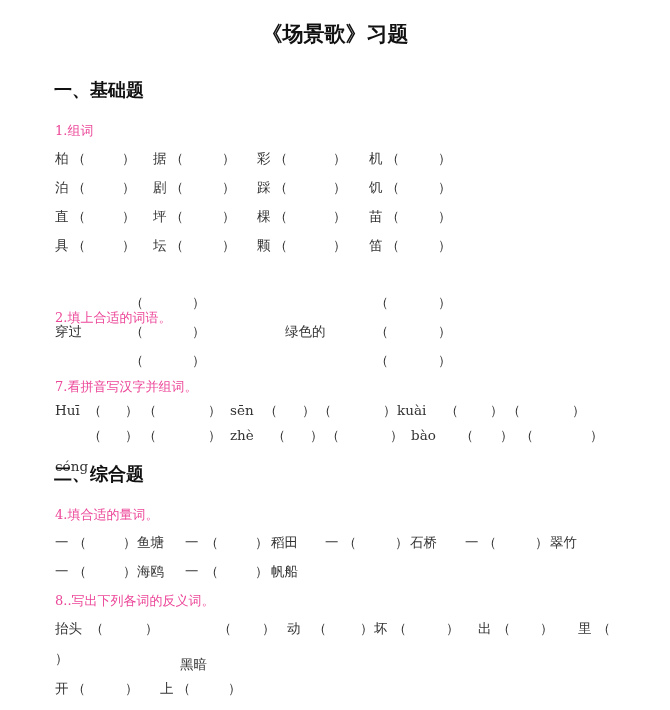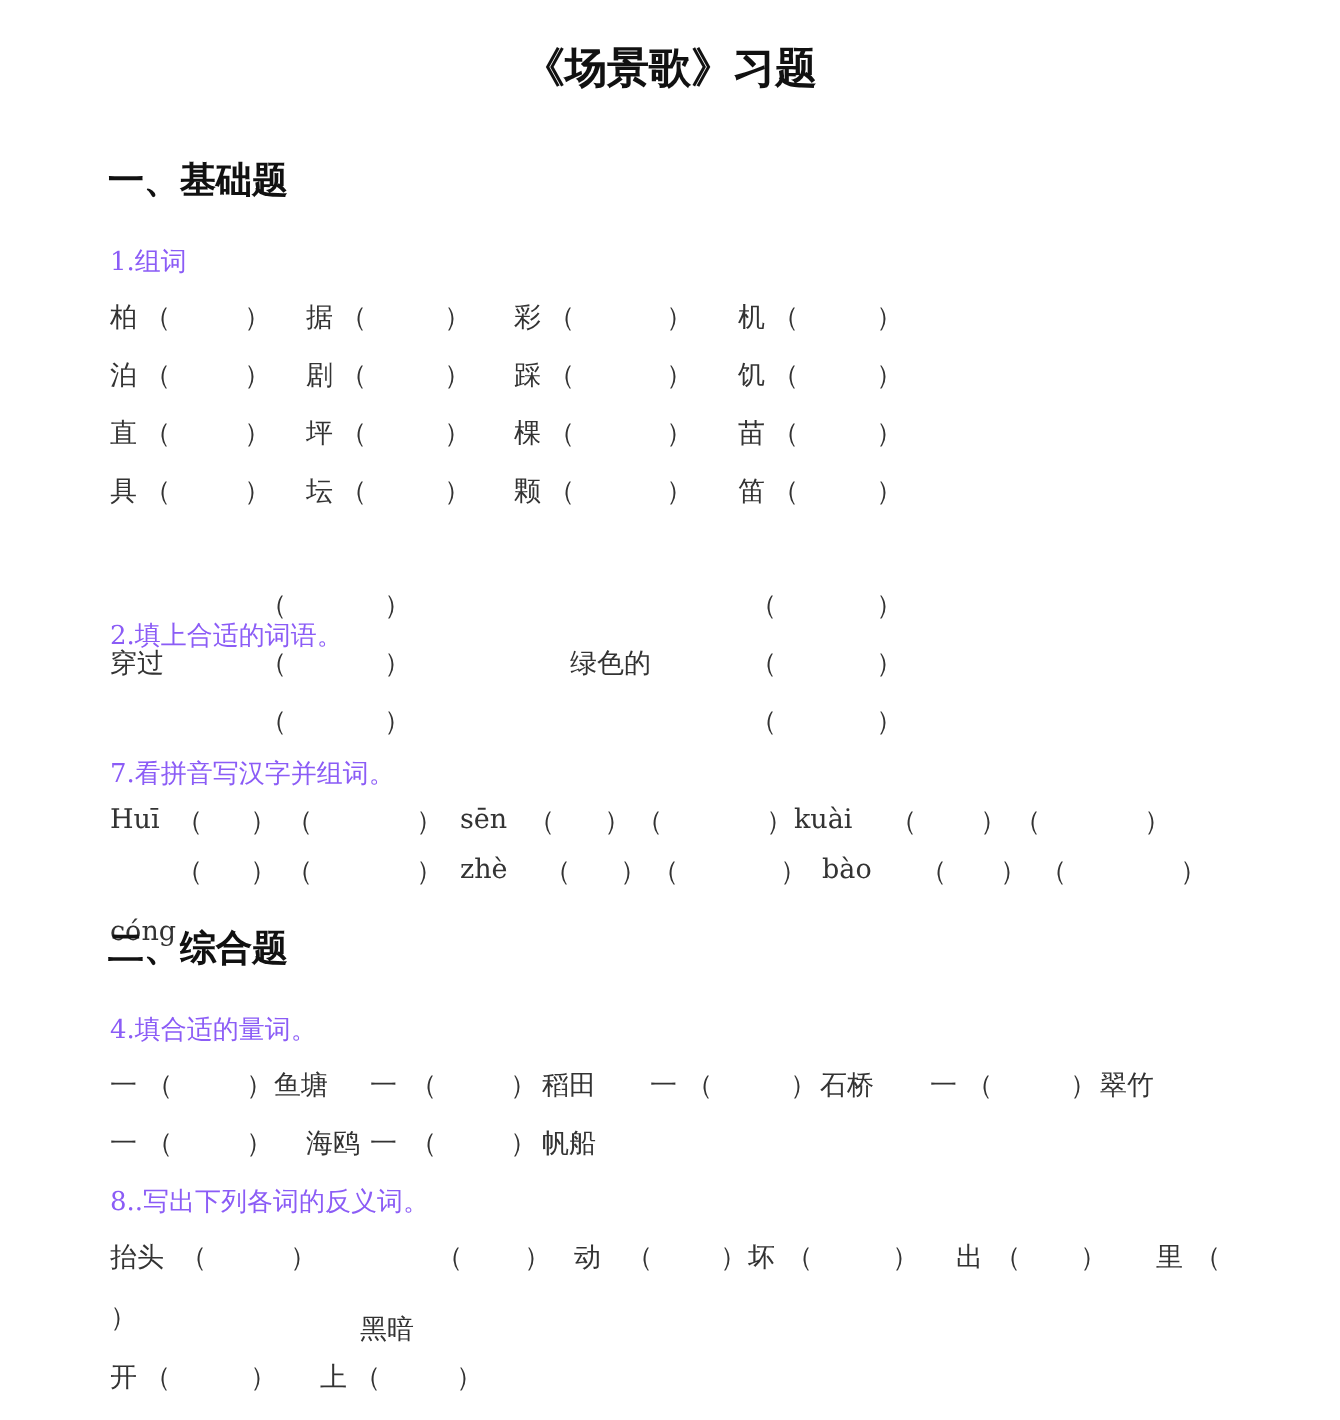--- a/index.html
+++ b/index.html
@@ -11,21 +11,21 @@
     .abs { position: absolute; white-space: pre; }
     .title {
       left: 0; width: 670px; top: 20px; text-align: center;
       font-family: "DejaVu Sans", "Liberation Sans", sans-serif;
       font-weight: bold; font-size: 21px; color: #111;
     }
     .h1 {
       left: 54px; font-family: "DejaVu Sans", "Liberation Sans", sans-serif;
       font-weight: bold; font-size: 18px; color: #111;
     }
-    .q { left: 55px; font-size: 13px; color: #8b5cf6; }
+    .q { left: 55px; font-size: 13px; color: #ec4899; }
     .t { font-size: 13.5px; color: #333; }
   </style>
 </head>
 <body>
 
 <div class="abs title">《场景歌》习题</div>
 
 <div class="abs h1" style="top:78px;">一、基础题</div>
 <div class="abs q" style="top:122px;">1.组词</div>
 
@@ -186,21 +186,21 @@
     <div class="abs t" style="left: 410px; top: 534px;">石桥</div>
     <div class="abs t" style="left: 465px; top: 534px;">一</div>
     <div class="abs t" style="left: 483px; top: 534px;">（</div>
     <div class="abs" style="left: 497px; top: 534px; width: 38px; height: 18px;"></div>
     <div class="abs t" style="left: 535px; top: 534px;">）</div>
     <div class="abs t" style="left: 550px; top: 534px;">翠竹</div>
     <div class="abs t" style="left: 55px; top: 563px;">一</div>
     <div class="abs t" style="left: 73px; top: 563px;">（</div>
     <div class="abs" style="left: 87px; top: 563px; width: 36px; height: 18px;"></div>
     <div class="abs t" style="left: 123px; top: 563px;">）</div>
-    <div class="abs t" style="left: 153px; top: 563px; text-align: center;">海鸥</div>
+    <div class="abs t" style="left: 137px; top: 563px; text-align: center;">海鸥</div>
     <div class="abs t" style="left: 185px; top: 563px;">一</div>
     <div class="abs t" style="left: 205px; top: 563px;">（</div>
     <div class="abs" style="left: 219px; top: 563px; width: 36px; height: 18px;"></div>
     <div class="abs t" style="left: 255px; top: 563px;">）</div>
     <div class="abs t" style="left: 271px; top: 563px;">帆船</div>
   </div>
 
 <div class="abs q" style="top:592px;">8..写出下列各词的反义词。</div>
 <div id="q22">
     <div class="abs t" style="left: 55px; top: 620px;">抬头</div>

